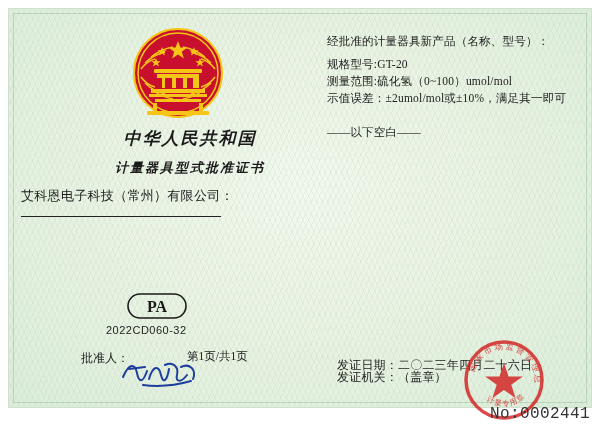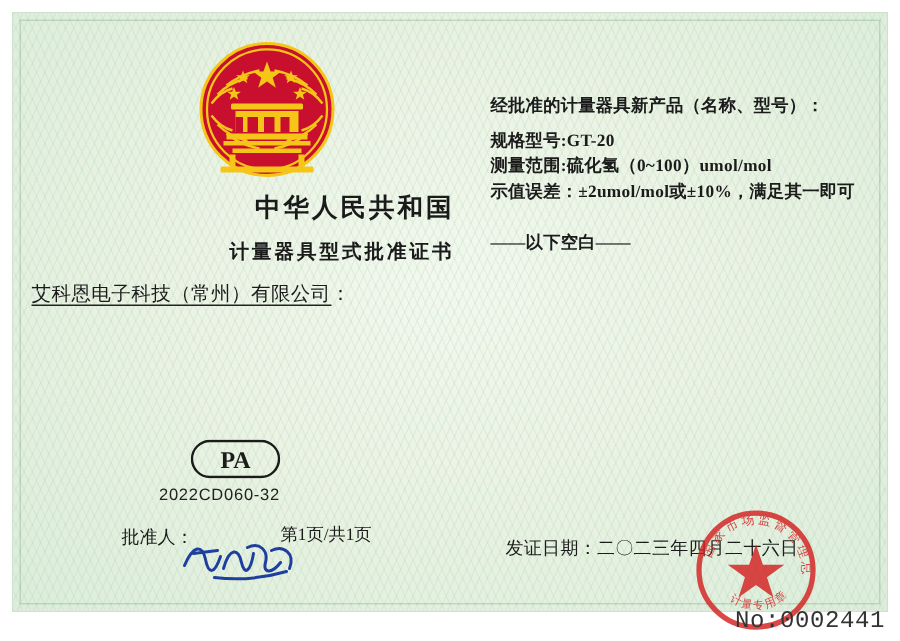--- a/index.html
+++ b/index.html
@@ -47,24 +47,25 @@
     left: 112px;
     top: 16px;
     width: 114px;
     height: 100px;
   }
   .emblem svg { display: block; }
 
   
   .left-col {
     position: absolute;
-    left: 4px;
+    left: 36px;
     top: 118px;
     width: 290px;
-    text-align: right;
+    text-align: center;
+    font-style: italic;
   }
   .title-cn {
     font-size: 17px;
     letter-spacing: 2px;
     color: #1a1a1a;
     font-weight: 700;
     margin: 0 0 9px 0;
     font-family: "Liberation Serif", "DejaVu Serif", serif;
   }
   .title-sub {
@@ -79,21 +80,21 @@
     left: 12px;
     top: 178px;
     width: 300px;
     font-size: 13px;
     color: #1b1b1b;
     text-align: left;
     letter-spacing: 0.3px;
   }
   .company-name {
     border-bottom: 1px solid #222;
-    padding-bottom: 0;
+    padding-bottom: 13px;
   }
   .body-text {
     position: absolute;
     left: 22px;
     top: 206px;
     width: 282px;
     font-size: 12.5px;
     line-height: 19px;
     color: #1b1b1b;
     text-align: justify;
@@ -137,27 +138,26 @@
     left: 110px;
     top: 348px;
     width: 86px;
     height: 34px;
   }
 
   
   .right-col {
     position: absolute;
     left: 318px;
-    top: 54px;
+    top: 24px;
     width: 264px;
     font-size: 11.5px;
     color: #1b1b1b;
     line-height: 17px;
     letter-spacing: 0.2px;
-    font-weight: bold;
   }
   .right-col .hdr {
     margin-bottom: 6px;
     font-size: 11.5px;
   }
   .right-col .item { white-space: nowrap; }
   .right-col .blank { margin-top: 17px; }
 
   
   .issue-date {
@@ -280,20 +280,23 @@
     <div class="right-col">
       <div class="hdr">经批准的计量器具新产品（名称、型号）：</div>
       <div class="item">规格型号:GT-20</div>
       <div class="item">测量范围:硫化氢（0~100）umol/mol</div>
       <div class="item">示值误差：±2umol/mol或±10%，满足其一即可</div>
       <div class="item blank">——以下空白——</div>
     </div>
 
     <div class="issue-date">
       <span>发证日期：</span><span>二〇二三年四月二十六日</span>
+    </div>
+    <div class="issuer">
+      <span>发证机关：</span><span>（盖章）</span>
     </div>
 
     <div class="seal">
       <svg width="86" height="86" viewBox="0 0 86 86" xmlns="http://www.w3.org/2000/svg">
         <g opacity="0.82">
           <circle cx="43" cy="43" r="38" fill="none" stroke="#d32020" stroke-width="3.5"></circle>
           <polygon points="43,26 47.6,39.5 61.8,39.5 50.3,47.8 54.7,61.3 43,53 31.3,61.3 35.7,47.8 24.2,39.5 38.4,39.5" fill="#d32020"></polygon>
           <path id="sealArcTop" d="M 12 43 A 31 31 0 0 1 74 43" fill="none"></path>
           <text font-family="Liberation Serif, serif" font-size="8.5" fill="#d32020" letter-spacing="2">
             <textPath href="#sealArcTop" startOffset="8%">国家市场监督管理总局</textPath>

